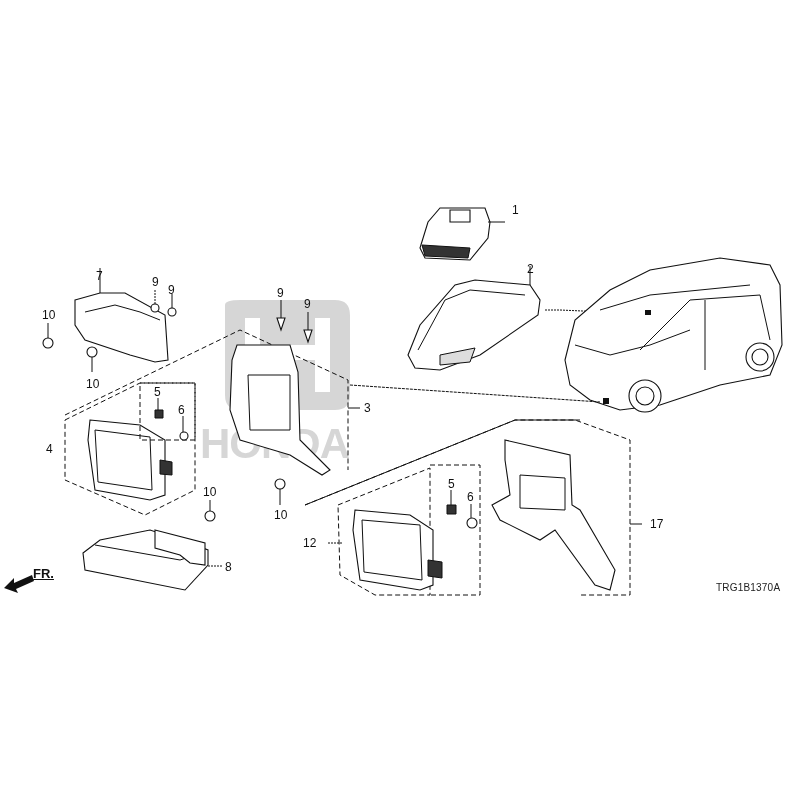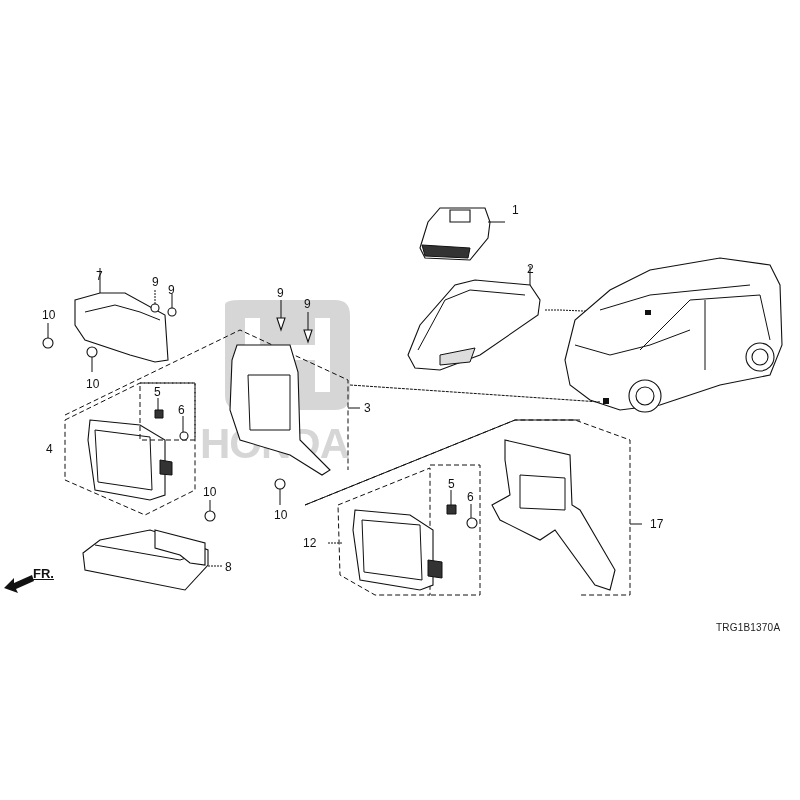--- a/index.html
+++ b/index.html
@@ -1,19 +1,19 @@
 <!DOCTYPE html>
 <html><head>
 <meta charset="utf-8">
 <style>
   html, body { margin:0; padding:0; background:#ffffff; }
   body { width:800px; height:800px; position:relative; overflow:hidden; font-family:"Liberation Sans", sans-serif; color:#111; }
   #diagram { position:absolute; left:0; top:0; width:800px; height:800px; }
   .callout { position:absolute; font-size:12px; line-height:12px; color:#111; font-family:"Liberation Sans", sans-serif; }
-  .code { position:absolute; font-size:10px; color:#222; letter-spacing:0.2px; font-family:"Liberation Sans", sans-serif;margin-top:40px; }
+  .code { position:absolute; font-size:10px; color:#222; letter-spacing:0.2px; font-family:"Liberation Sans", sans-serif; }
   .fr { position:absolute; font-weight:bold; font-size:13px; font-family:"Liberation Sans", sans-serif;text-decoration:underline; }
   svg .ln { stroke:#111; stroke-width:1; fill:none; }
   svg .dash { stroke:#111; stroke-width:1; fill:none; stroke-dasharray:5 3; }
   svg .part { stroke:#111; stroke-width:1.1; fill:#fff; }
   svg .dark { stroke:#111; stroke-width:1; fill:#333; }
   svg .grey { stroke:#111; stroke-width:1; fill:#ddd; }
 </style>
 </head>
 <body>
 

